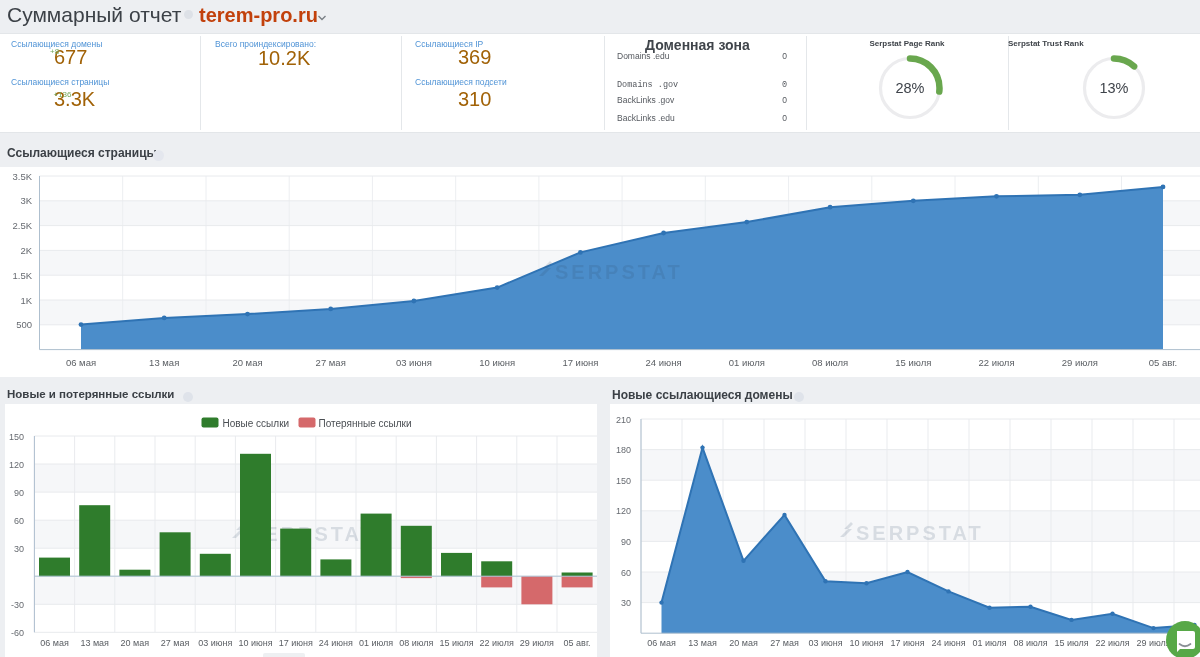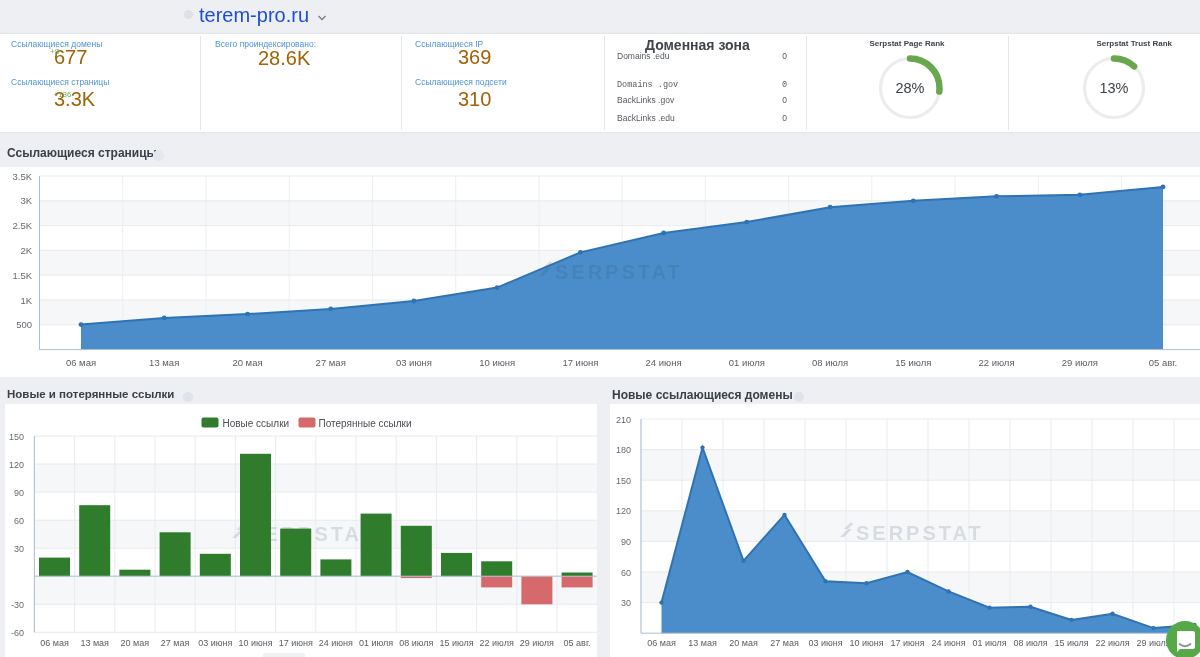--- a/index.html
+++ b/index.html
@@ -8,62 +8,63 @@
 #page{position:relative;width:1200px;height:657px;}
 .lbl{font-size:8.5px;color:#4f93d6;line-height:normal;}
 .val{font-size:20px;color:#a16207;line-height:normal;margin-left:44px;}
 .sup{position:absolute;font-size:8px;color:#72a75a;line-height:normal;}
 .sect{font-size:12px;font-weight:bold;color:#3b4046;line-height:normal;}
 </style>
 </head>
 <body>
 <div id="page">
 
+  <div class="abs" style="left:7px;top:3px;font-size:21px;color:#3c4147;">Суммарный отчет</div>
   <div class="abs" style="left:184px;top:10px;width:9px;height:9px;border-radius:50%;background:#dde1e7;"></div>
-  <div class="abs" style="left:199px;top:4px;font-size:20px;color:#1d4ed8;">terem-pro.ru</div>
+  <div class="abs" style="left:199px;top:4px;font-size:20px;color:#c2410c;font-weight:bold;">terem-pro.ru</div>
   <svg class="abs" style="left:317px;top:14px;" width="10" height="8">
       <path d="M1.5 2 L5 5.5 L8.5 2" stroke="#7a8086" stroke-width="1.4" fill="none"></path>
     </svg>
 
   <div class="abs" style="left:0;top:33px;width:1200px;height:100px;background:#ffffff;border-top:1px solid #e3e6e9;border-bottom:1px solid #e3e6e9;box-sizing:border-box;"></div>
   <div class="abs" style="left:200px;top:36px;width:1px;height:94px;background:#e4e7ea;"></div>
   <div class="abs" style="left:401px;top:36px;width:1px;height:94px;background:#e4e7ea;"></div>
   <div class="abs" style="left:604px;top:36px;width:1px;height:94px;background:#e4e7ea;"></div>
   <div class="abs" style="left:806px;top:36px;width:1px;height:94px;background:#e4e7ea;"></div>
   <div class="abs" style="left:1008px;top:36px;width:1px;height:94px;background:#e4e7ea;"></div>
 
   <div class="abs lbl" style="left:11px;top:39px;">Ссылающиеся домены</div>
   <div class="abs val" style="left:10px;top:46px;">677</div>
   <div class="abs sup" style="left:50px;top:47px;">+8</div>
   <div class="abs lbl" style="left:11px;top:77px;">Ссылающиеся страницы</div>
   <div class="abs val" style="left:10px;top:87.5px;">3.3K</div>
   <div class="abs sup" style="left:53.5px;top:90px;">+136</div>
 
   <div class="abs lbl" style="left:215px;top:38.5px;">Всего проиндексировано:</div>
-  <div class="abs val" style="left:214px;top:46.5px;">28.6K</div>
+  <div class="abs val" style="left:214px;top:46.5px;">10.2K</div>
 
   <div class="abs lbl" style="left:415px;top:39px;">Ссылающиеся IP</div>
   <div class="abs val" style="left:414px;top:46px;">369</div>
   <div class="abs lbl" style="left:415px;top:77px;text-align:center;">Ссылающиеся подсети</div>
   <div class="abs val" style="left:414px;top:87.5px;">310</div>
 
   <div class="abs" style="left:645px;top:37px;font-size:14px;font-weight:bold;color:#40454b;line-height:normal;">Доменная зона</div>
   <div class="abs" style="left:617px;top:50.5px;width:170px;font-size:8.5px;color:#55595f;line-height:normal;">Domains .edu<span style="float:right;">0</span></div>
   <div class="abs" style="left:617px;top:65.3px;width:170px;font-size:8.5px;color:#55595f;line-height:normal;margin-top:48px;">BackLinks .edu<span style="float:right;">0</span></div>
   <div class="abs" style="left:617px;top:80px;width:170px;font-size:8.5px;color:#55595f;line-height:normal;font-family:Liberation Mono, monospace;">Domains .gov<span style="float:right;">0</span></div>
   <div class="abs" style="left:617px;top:94.8px;width:170px;font-size:8.5px;color:#55595f;line-height:normal;">BackLinks .gov<span style="float:right;">0</span></div>
 
   <div class="abs" style="left:806px;top:39px;width:202px;text-align:center;font-size:8px;font-weight:bold;color:#3f444a;line-height:normal;">Serpstat Page Rank</div>
   <svg class="abs" style="left:870px;top:48px;" width="80" height="80">
     <circle cx="40" cy="40" r="29.5" fill="none" stroke="#ececee" stroke-width="3.2"></circle>
     <circle cx="40" cy="40" r="29.5" fill="none" stroke="#69a74e" stroke-width="6.5" stroke-linecap="round" stroke-dasharray="49.9 135.5" transform="rotate(-90 40 40)"></circle>
     <text x="40" y="45" text-anchor="middle" font-size="14.5" fill="#3e434a">28%</text>
   </svg>
 
-  <div class="abs" style="left:1008px;top:39px;width:164px;text-align:right;font-size:8px;font-weight:bold;color:#3f444a;line-height:normal;">Serpstat Trust Rank</div>
+  <div class="abs" style="left:1008px;top:39px;width:164px;text-align:left;font-size:8px;font-weight:bold;color:#3f444a;line-height:normal;">Serpstat Trust Rank</div>
   <svg class="abs" style="left:1074px;top:48px;" width="80" height="80">
     <circle cx="40" cy="40" r="29.5" fill="none" stroke="#ececee" stroke-width="3.2"></circle>
     <circle cx="40" cy="40" r="29.5" fill="none" stroke="#69a74e" stroke-width="6.5" stroke-linecap="round" stroke-dasharray="22.1 163.3" transform="rotate(-90 40 40)"></circle>
     <text x="40" y="45" text-anchor="middle" font-size="14.5" fill="#3e434a">13%</text>
   </svg>
 
   <div class="abs sect" style="left:7px;top:146px;">Ссылающиеся страницы</div>
   <div class="abs" style="left:153px;top:150px;width:11px;height:11px;border-radius:50%;background:#e4e7ee;"></div>
 
   <svg id="mainchart" class="abs" style="left:0;top:167px;" width="1200" height="210">

